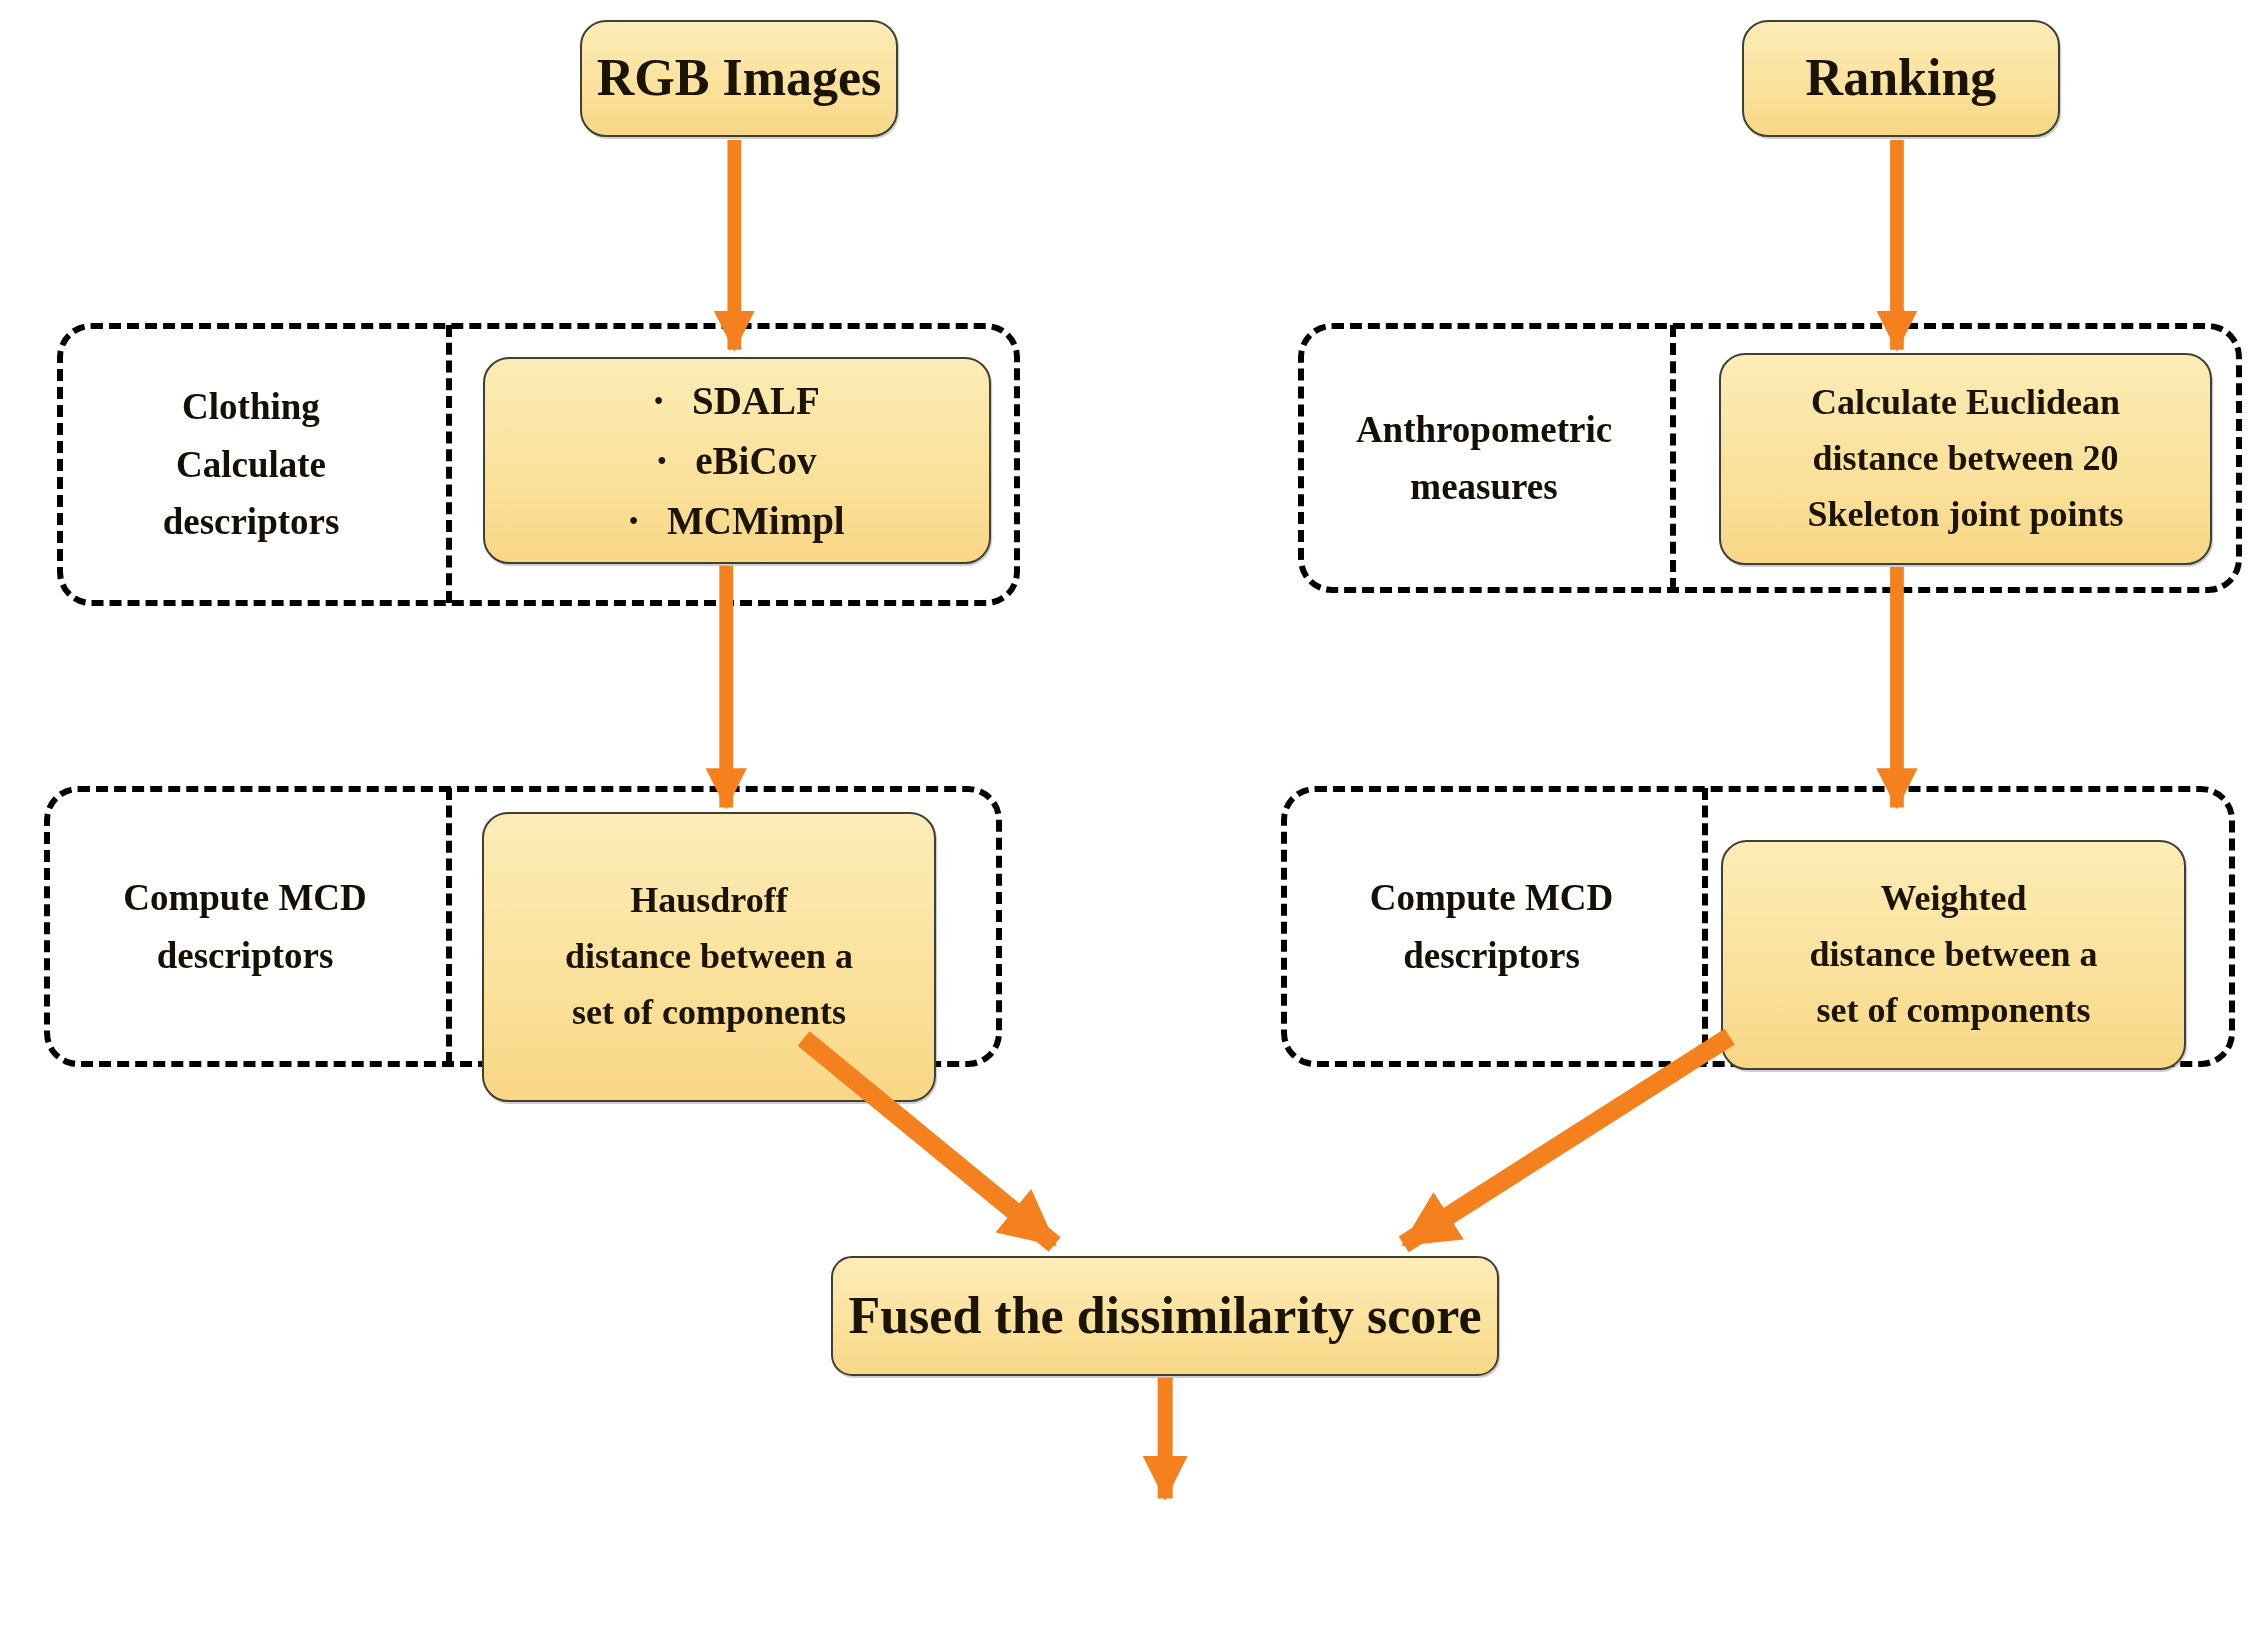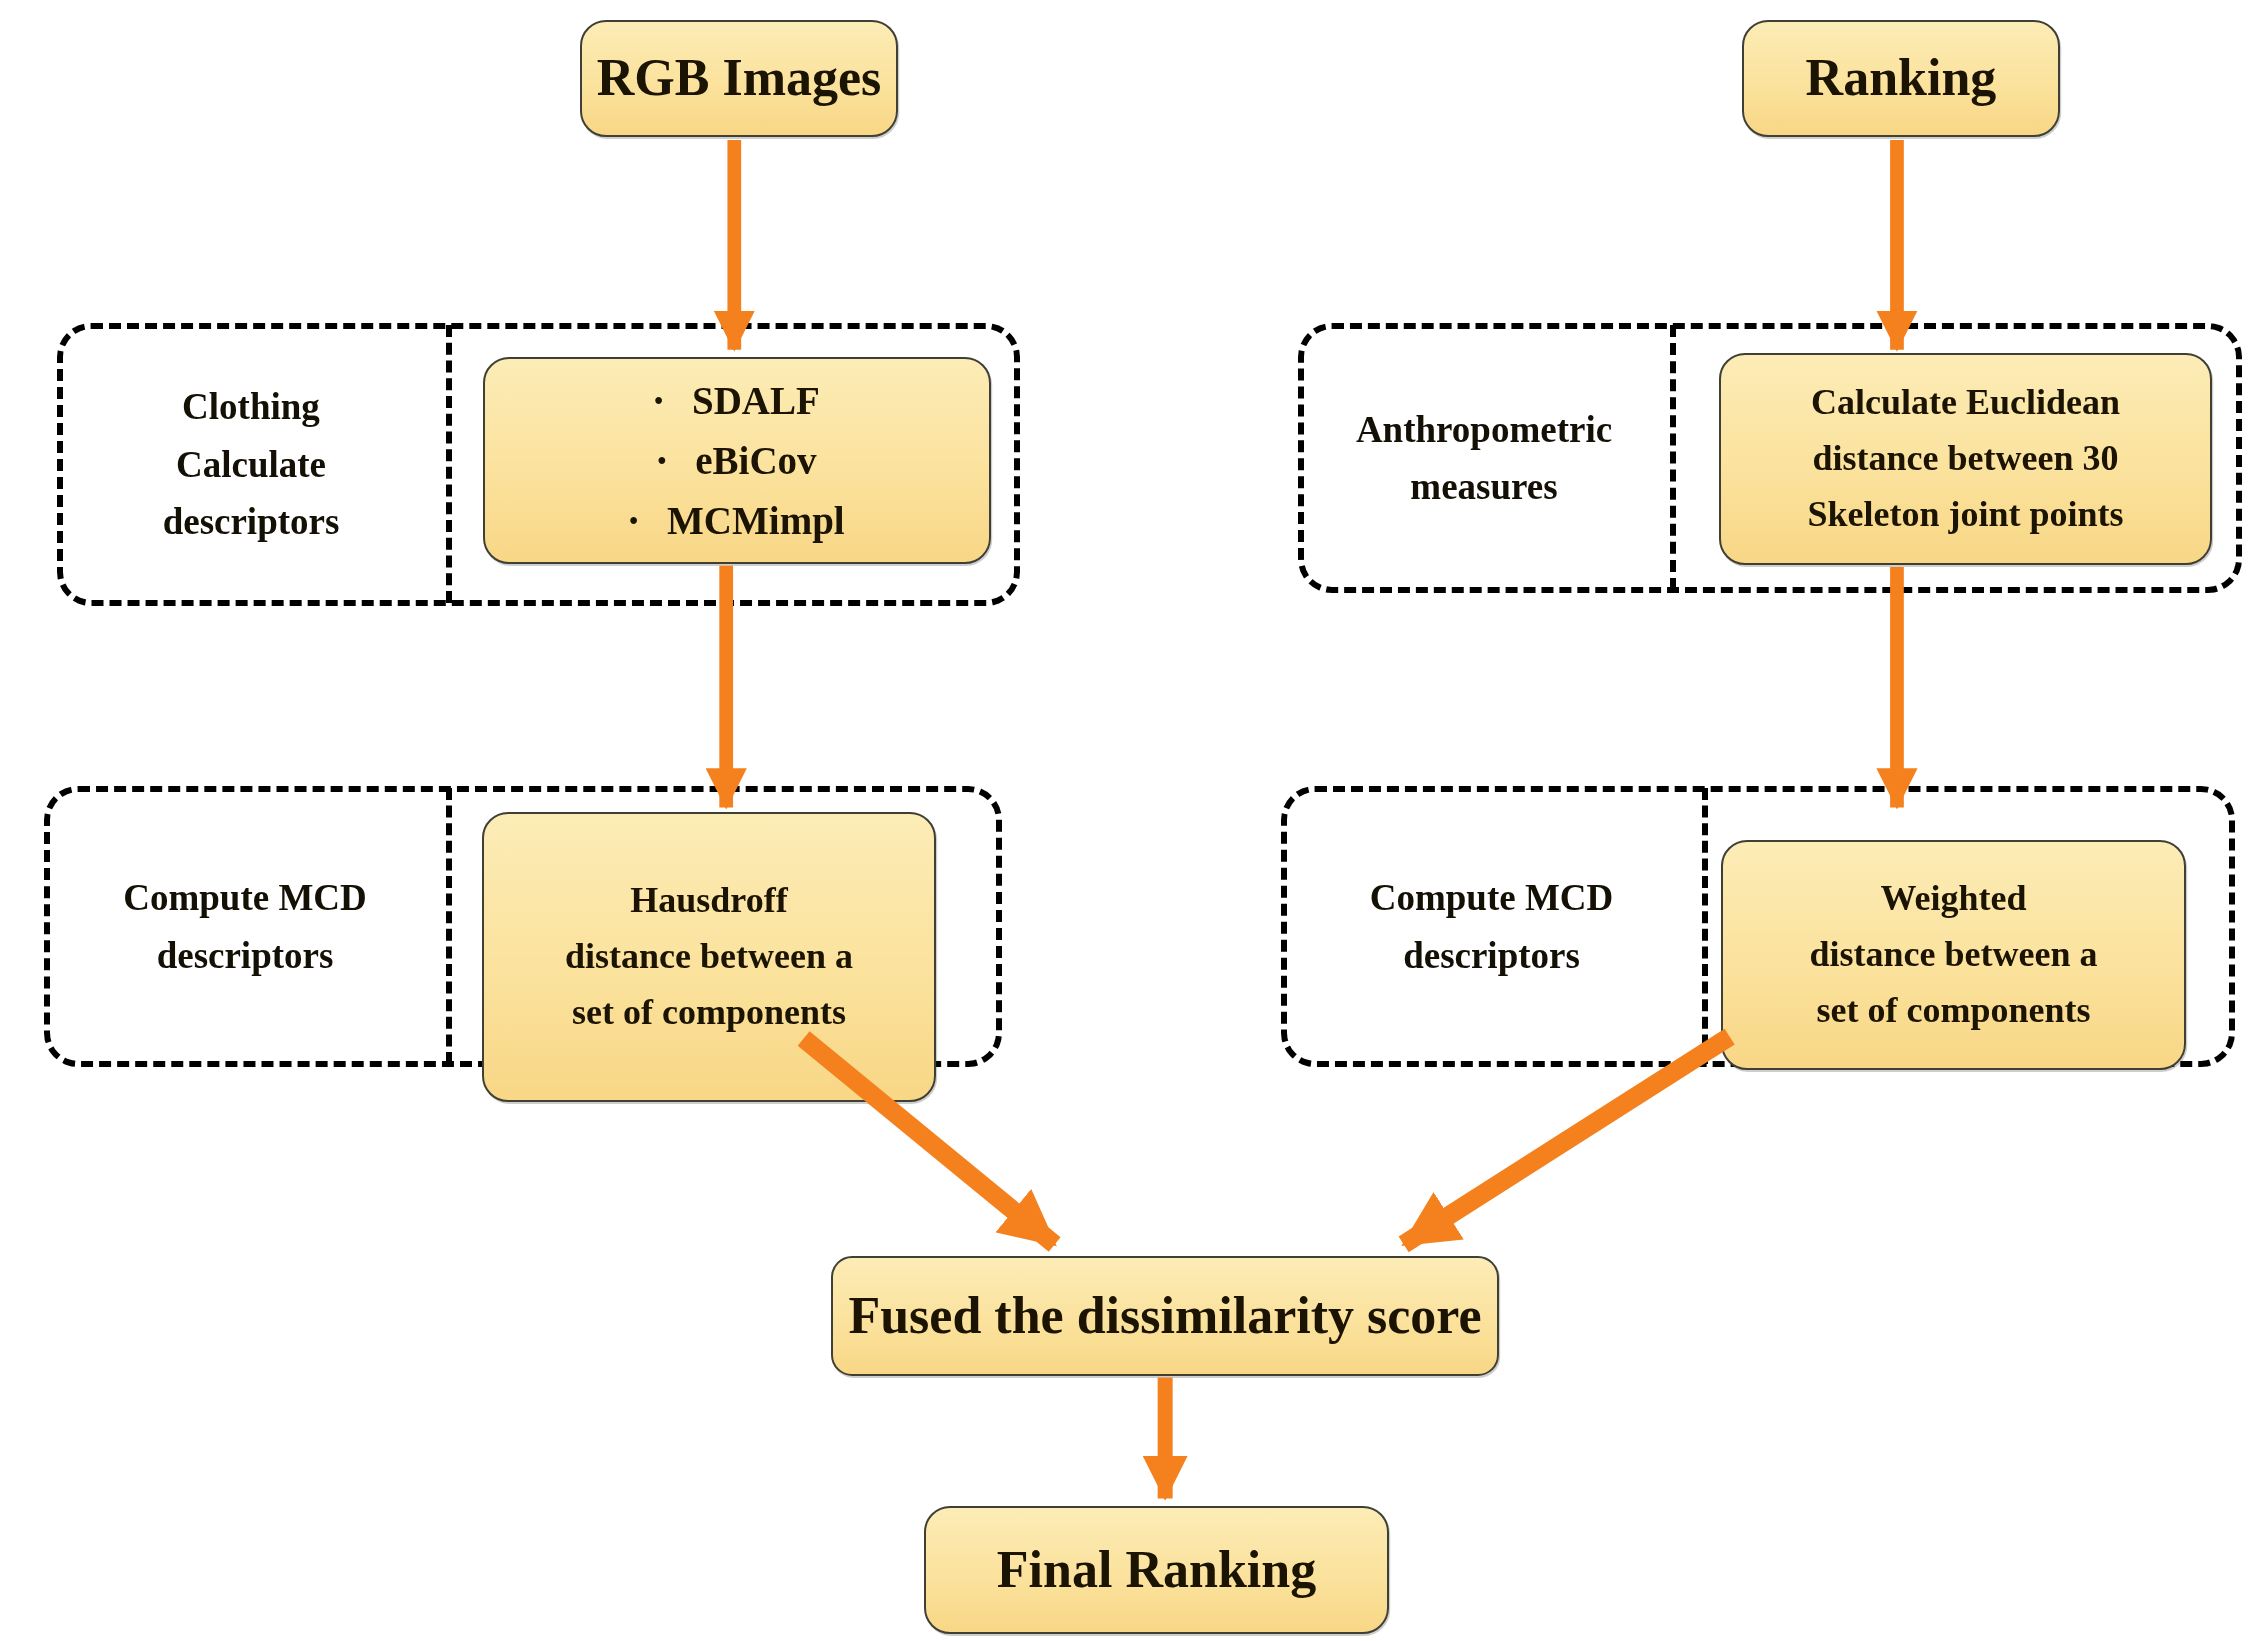--- a/index.html
+++ b/index.html
@@ -82,21 +82,21 @@
     </div>
   </div>
 
   <div class="dashed-frame" style="left:1298px;top:323px;width:944px;height:270px;"></div>
   <div class="divider" style="left:1670px;top:325px;height:265px;"></div>
   <div class="plain-label fs-label pre" style="left:1298px;top:323px;width:372px;height:270px;">Anthropometric
 measures</div>
 
   <div class="box fs-body pre" style="left:1719px;top:353px;width:493px;height:212px;">
     <span class="pre">Calculate Euclidean
-distance between 30
+distance between 20
 Skeleton joint points</span>
   </div>
 
   <div class="dashed-frame" style="left:44px;top:786px;width:958px;height:281px;"></div>
   <div class="divider" style="left:446px;top:788px;height:276px;"></div>
   <div class="plain-label fs-label pre" style="left:44px;top:786px;width:402px;height:281px;">Compute MCD
 descriptors</div>
 
   <div class="box fs-body" style="left:482px;top:812px;width:454px;height:290px;font-family:Liberation Serif, serif;">
     <span class="pre">Hausdroff
@@ -112,23 +112,20 @@
   <div class="box fs-body" style="left:1721px;top:812px;width:465px;height:230px;margin-top:28px;">
     <span class="pre">Weighted
 distance between a
 set of components</span>
   </div>
 
   <div class="box fs-node" style="left:831px;top:1256px;width:668px;height:120px;border-radius:21px;">
     <span>Fused the dissimilarity score</span>
   </div>
 
-  <div class="box fs-node" style="left:924px;top:1506px;width:465px;height:128px;">
-    <span>Final Ranking</span>
-  </div>
 
   <svg class="overlay" width="2261" height="1641" viewBox="0 0 3621 2628">
     <defs>
       <marker id="ah" viewBox="0 0 10 10" refX="9.5" refY="5" markerWidth="3" markerHeight="3" orient="auto">
         <path d="M0,0 L10,5 L0,10 Z" fill="#F5801E"></path>
       </marker>
     </defs>
     <line x1="1176" y1="224" x2="1176" y2="560" stroke="#F5801E" stroke-width="22" marker-end="url(#ah)"></line>
     <line x1="1163" y1="906" x2="1163" y2="1293" stroke="#F5801E" stroke-width="22" marker-end="url(#ah)"></line>
     <line x1="3038" y1="224" x2="3038" y2="560" stroke="#F5801E" stroke-width="22" marker-end="url(#ah)"></line>

